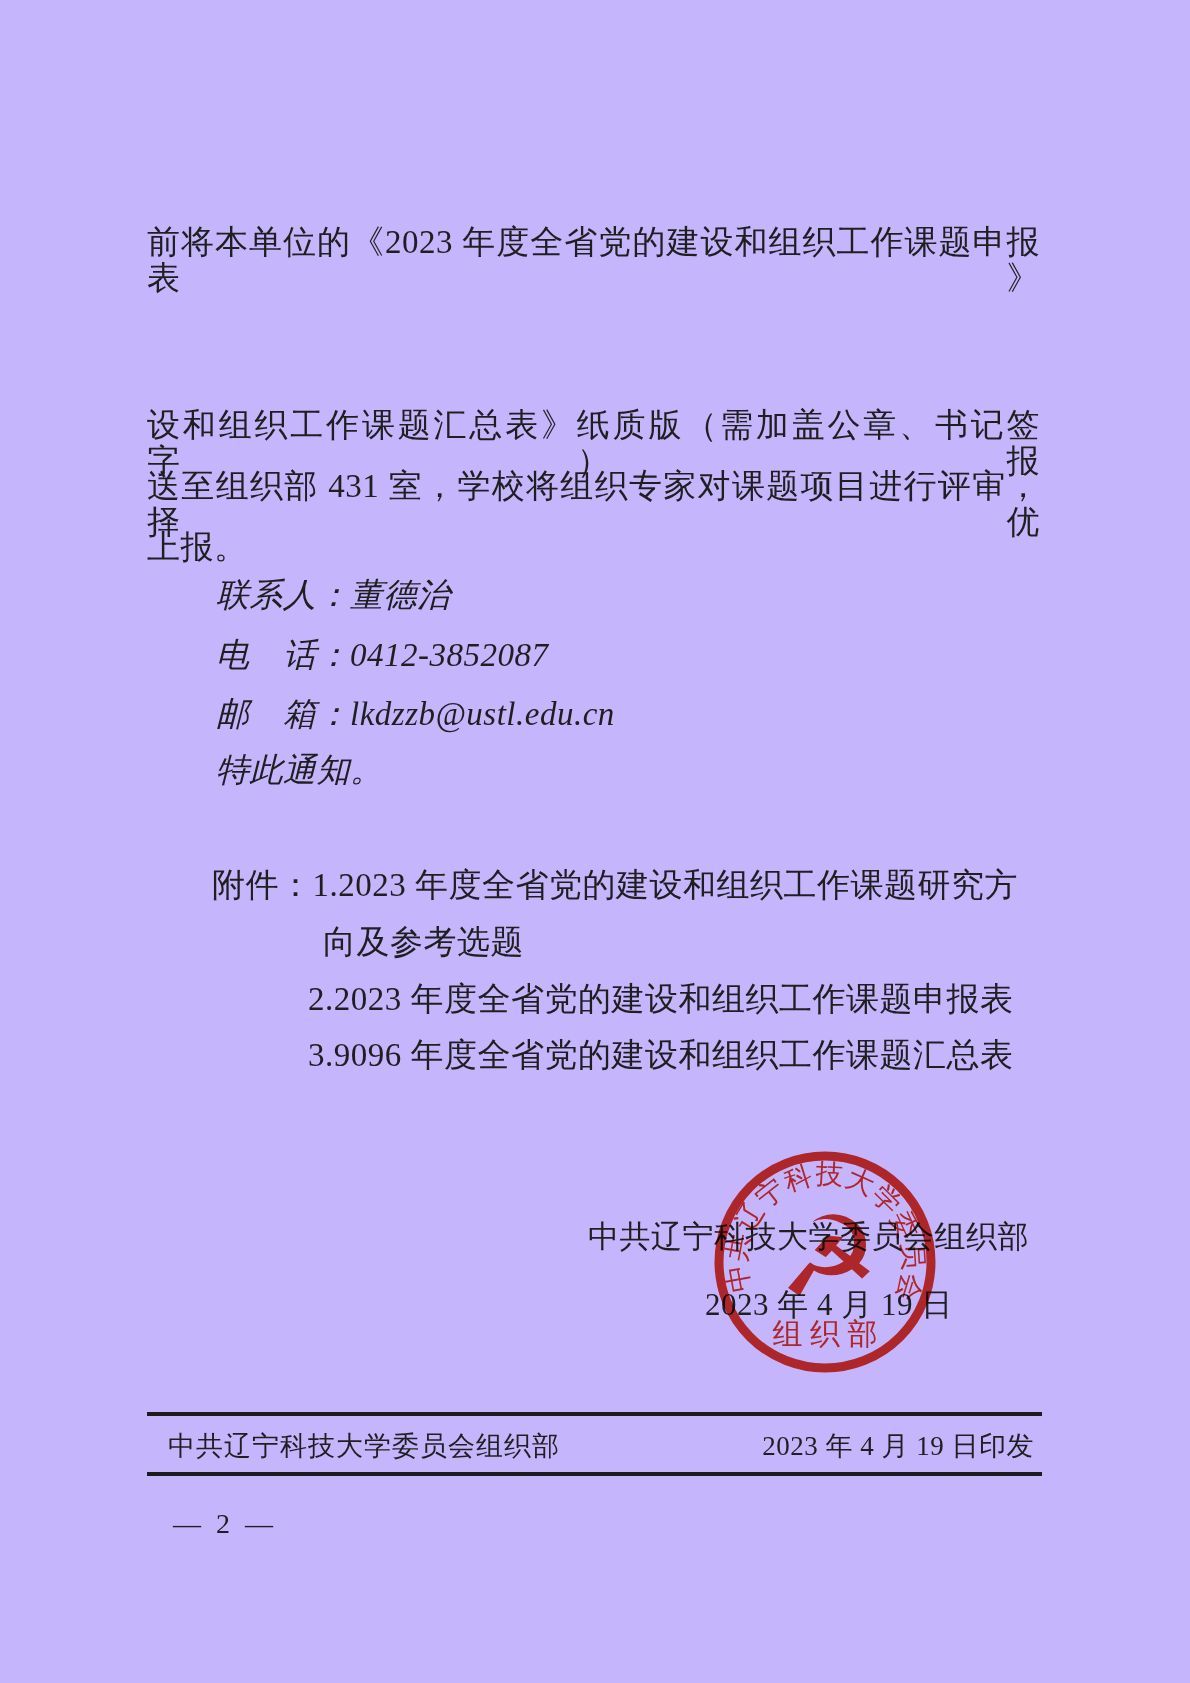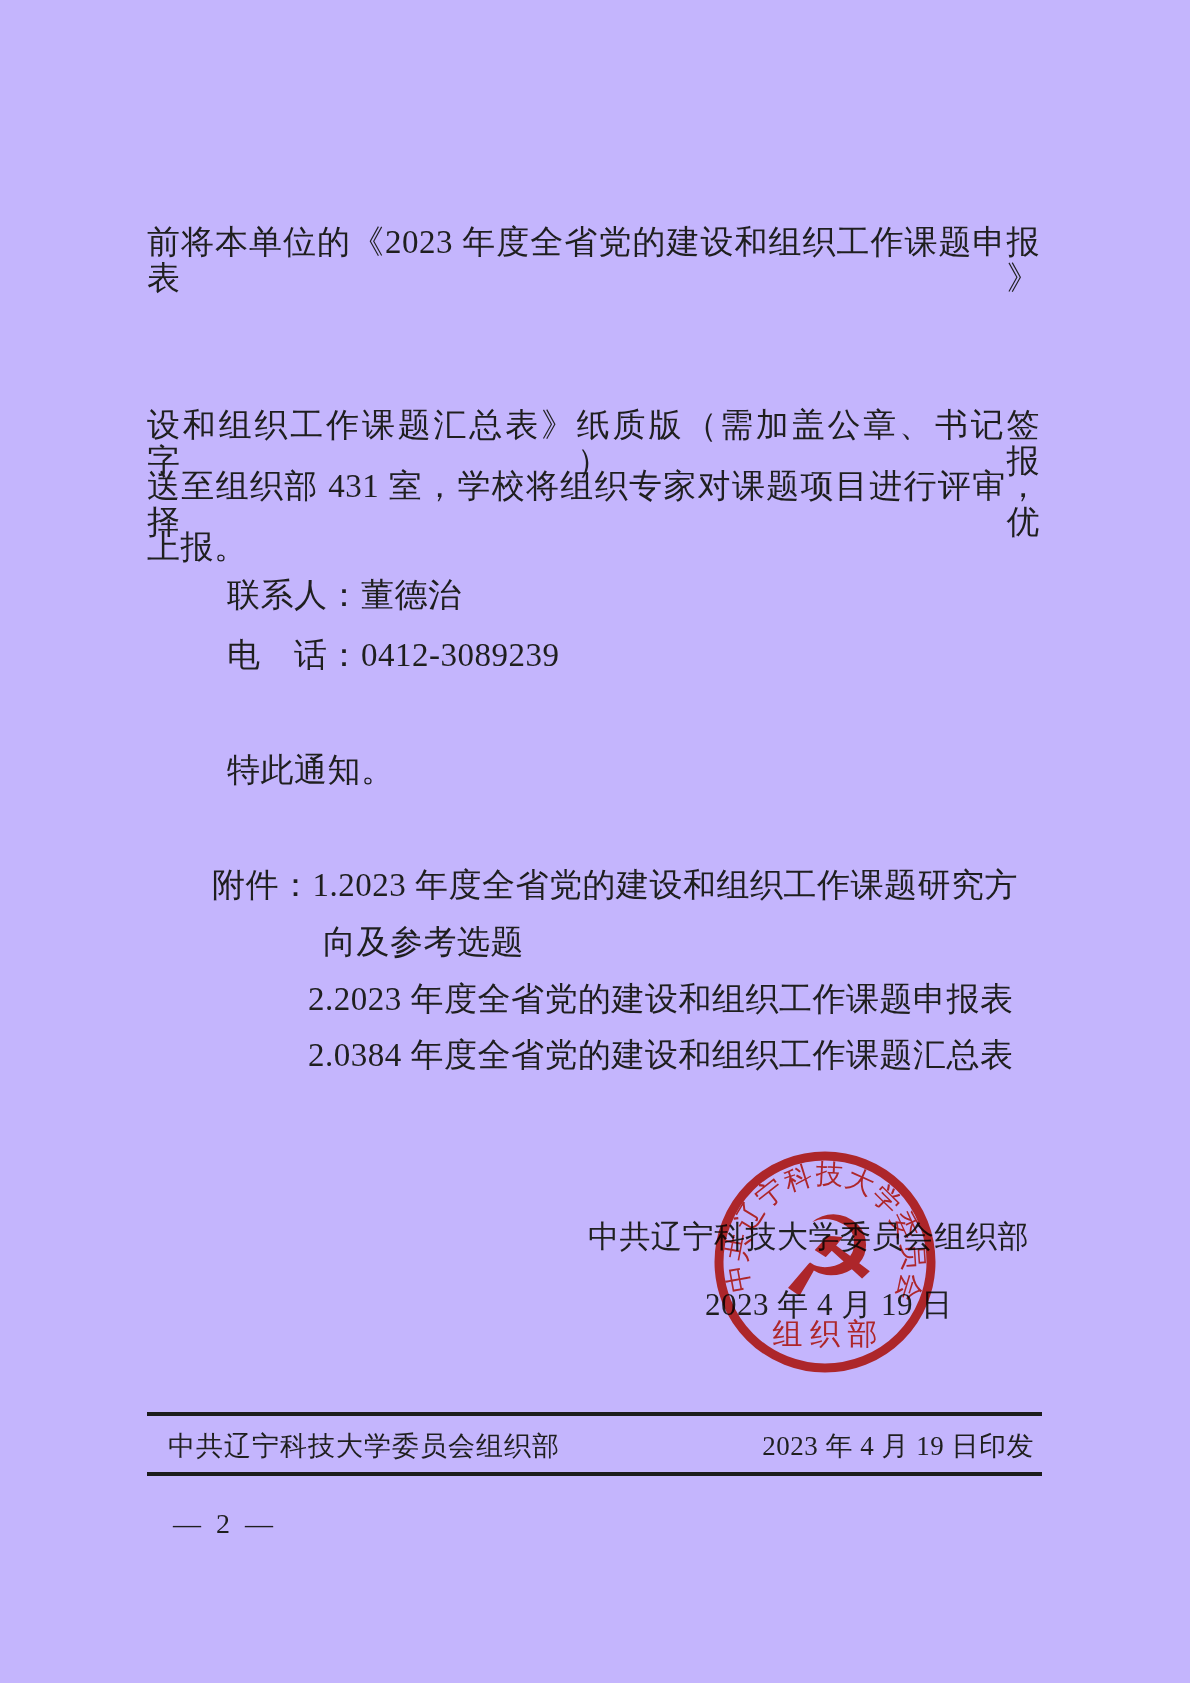--- a/index.html
+++ b/index.html
@@ -25,21 +25,21 @@
     letter-spacing: 0.5px;
   }
   .para-line {
     left: 147px;
     width: 893px;
     white-space: normal;
     text-align: justify;
     text-align-last: justify;
   }
   .plain-left { left: 147px; }
-  .indented   { left: 227px; }
+  .indented   { left: 216px; font-style: italic; }
   .sig-line {
     position: absolute;
     font-size: 31px;
     line-height: 34px;
     white-space: nowrap;
     letter-spacing: 0.5px;
   }
   .seal-wrap {
     position: absolute;
     left: 705px;
@@ -81,27 +81,28 @@
 <body>
 
 <div class="page">
 
   <div class="abs-line para-line" style="top:224px">前将本单位的《2023 年度全省党的建设和组织工作课题申报表》</div>
   <div class="abs-line para-line" style="top:407px">设和组织工作课题汇总表》纸质版（需加盖公章、书记签字）报</div>
   <div class="abs-line para-line" style="top:468px">送至组织部 431 室，学校将组织专家对课题项目进行评审，择优</div>
   <div class="abs-line plain-left" style="top:529px">上报。</div>
 
   <div class="abs-line indented" style="top:577px">联系人：董德治</div>
-  <div class="abs-line indented" style="top:637px">电　话：0412-3089239</div>
+  <div class="abs-line indented" style="top:637px">电　话：0412-3852087</div>
+  <div class="abs-line indented" style="top:696px">邮　箱：lkdzzb@ustl.edu.cn</div>
   <div class="abs-line indented" style="top:752px">特此通知。</div>
 
   <div class="abs-line" style="top:867px;  left:212px">附件：1.2023 年度全省党的建设和组织工作课题研究方</div>
   <div class="abs-line" style="top:924px;  left:323px">向及参考选题</div>
   <div class="abs-line" style="top:981px;  left:308px">2.2023 年度全省党的建设和组织工作课题申报表</div>
-  <div class="abs-line" style="top:1037px; left:308px">2.0384 年度全省党的建设和组织工作课题汇总表</div>
+  <div class="abs-line" style="top:1037px; left:308px">3.9096 年度全省党的建设和组织工作课题汇总表</div>
 
   <div class="sig-line" style="top:1220px; left:588px">中共辽宁科技大学委员会组织部</div>
   <div class="sig-line" style="top:1288px; left:705px">2023 年 4 月 19 日</div>
 
   <div class="seal-wrap">
     <svg width="240" height="240" viewBox="-120 -120 240 240">
       <circle cx="0" cy="0" r="106" fill="none" stroke="#df2317" stroke-width="9"></circle>
       <defs>
         <path id="sealArc" d="M -74 28 A 79 79 0 1 1 74 28" fill="none"></path>
       </defs>

